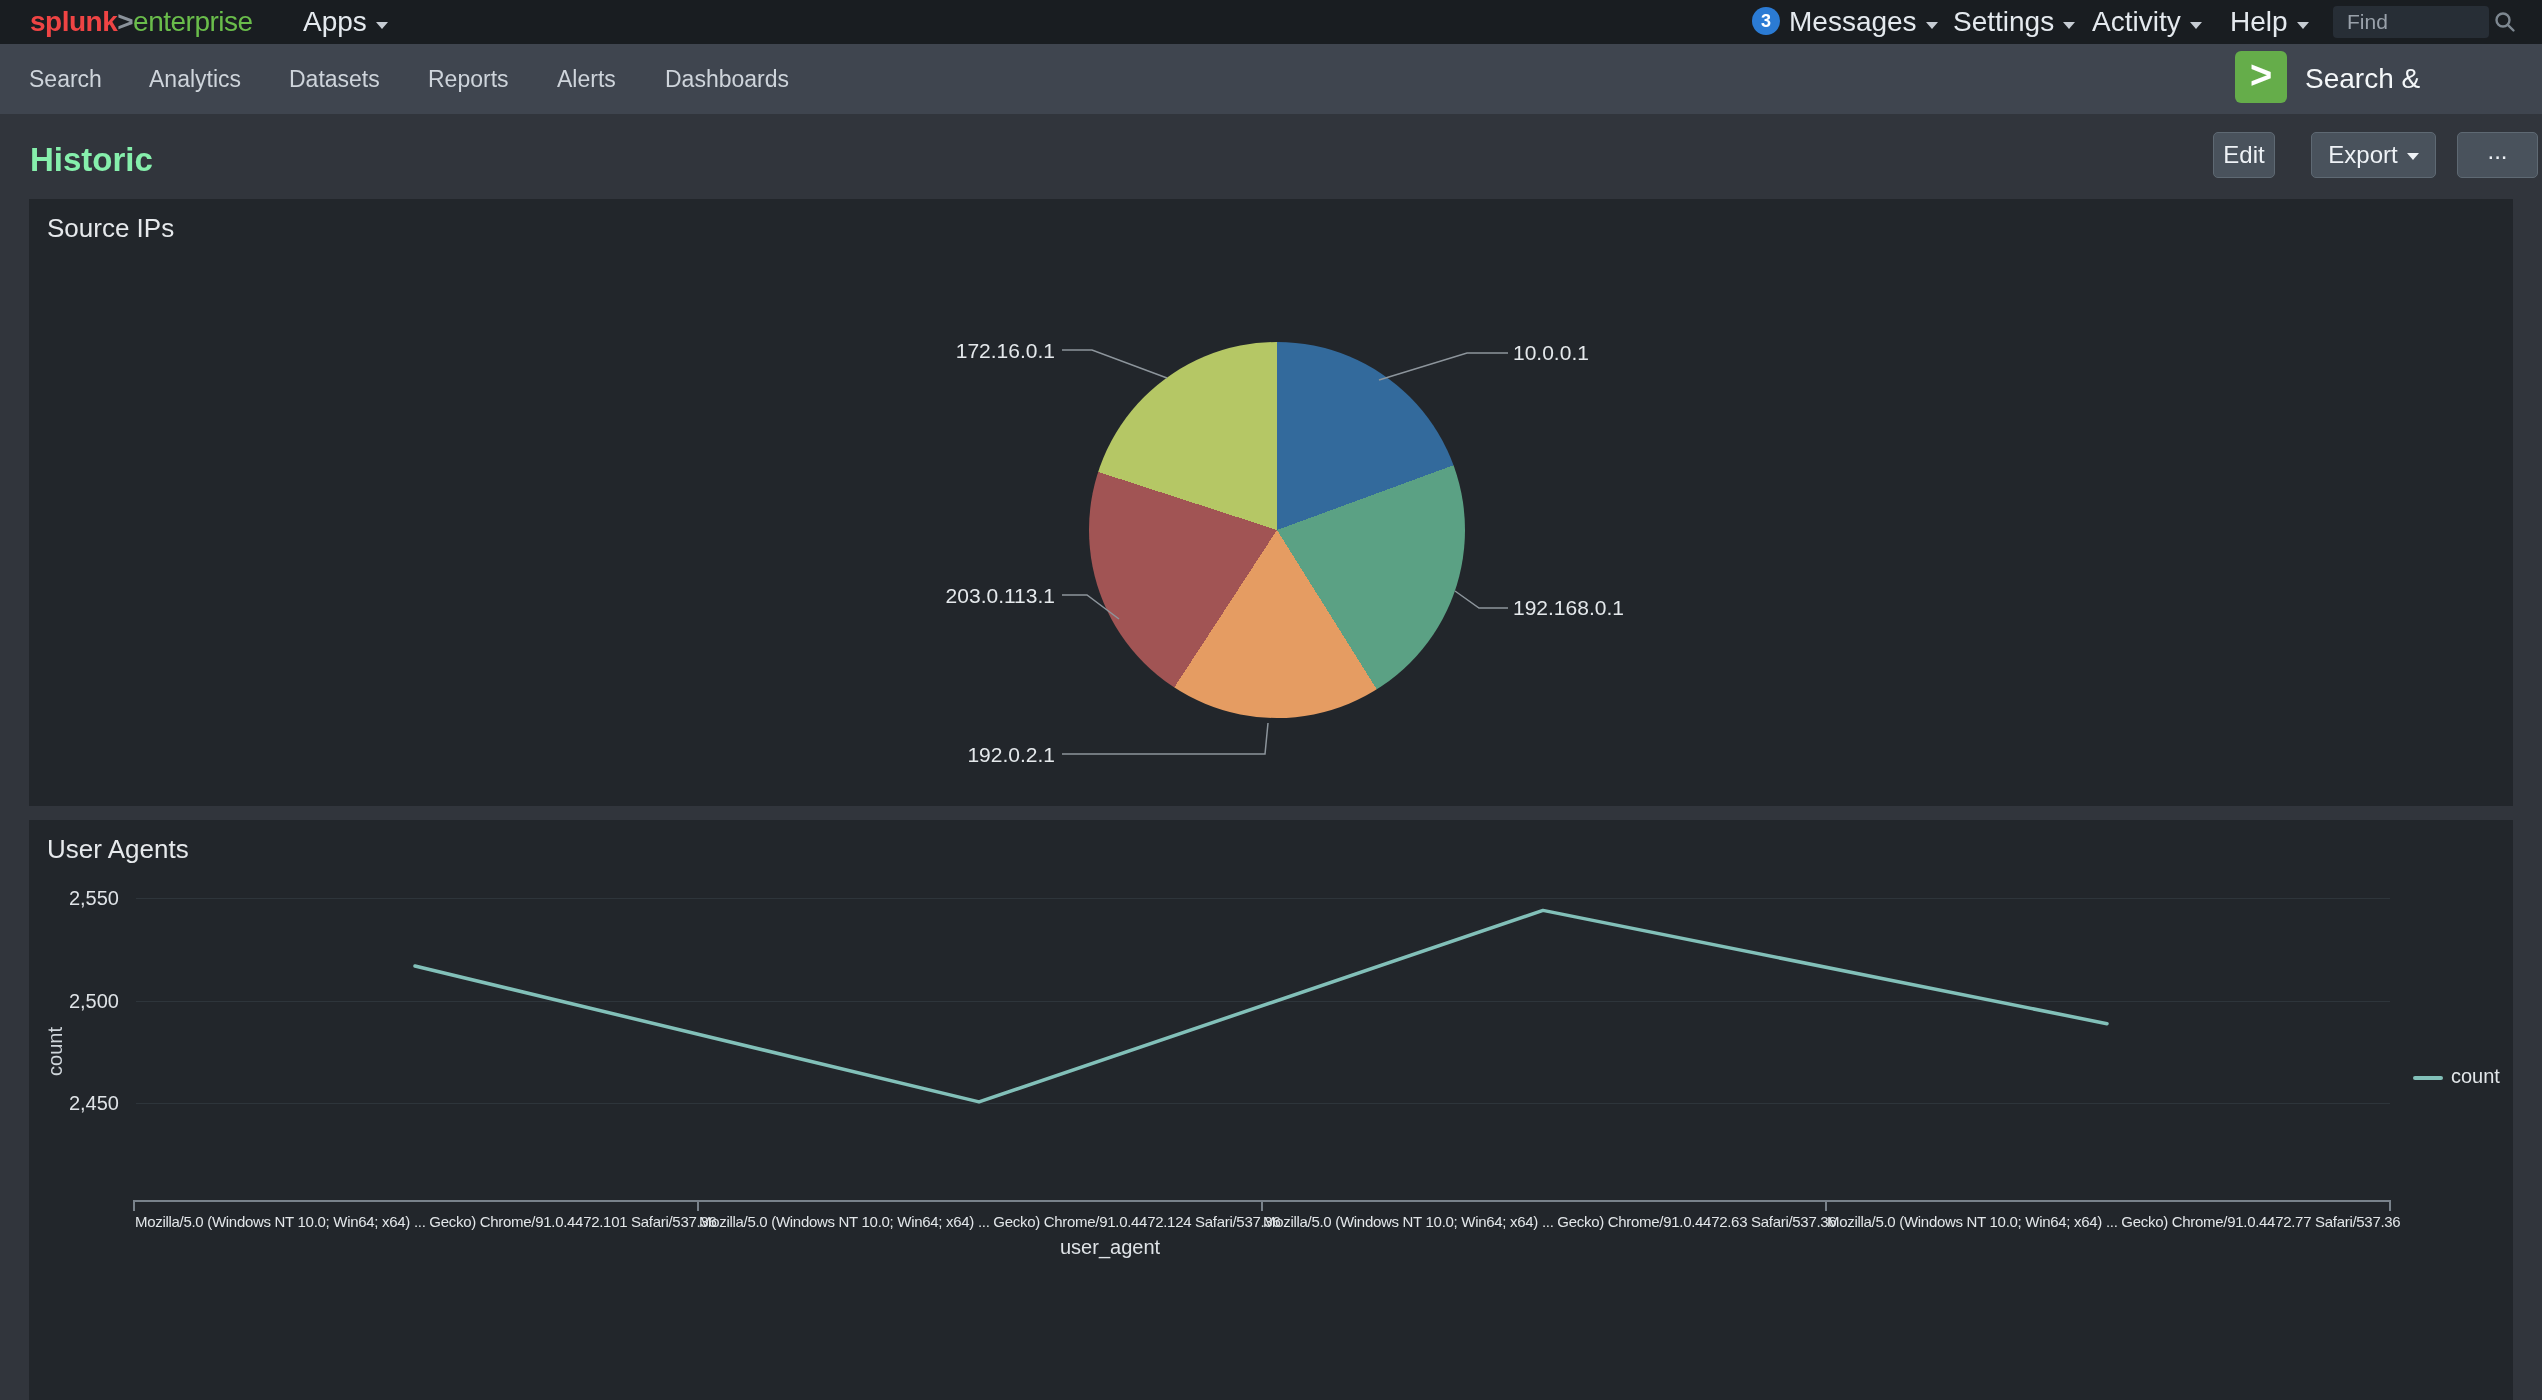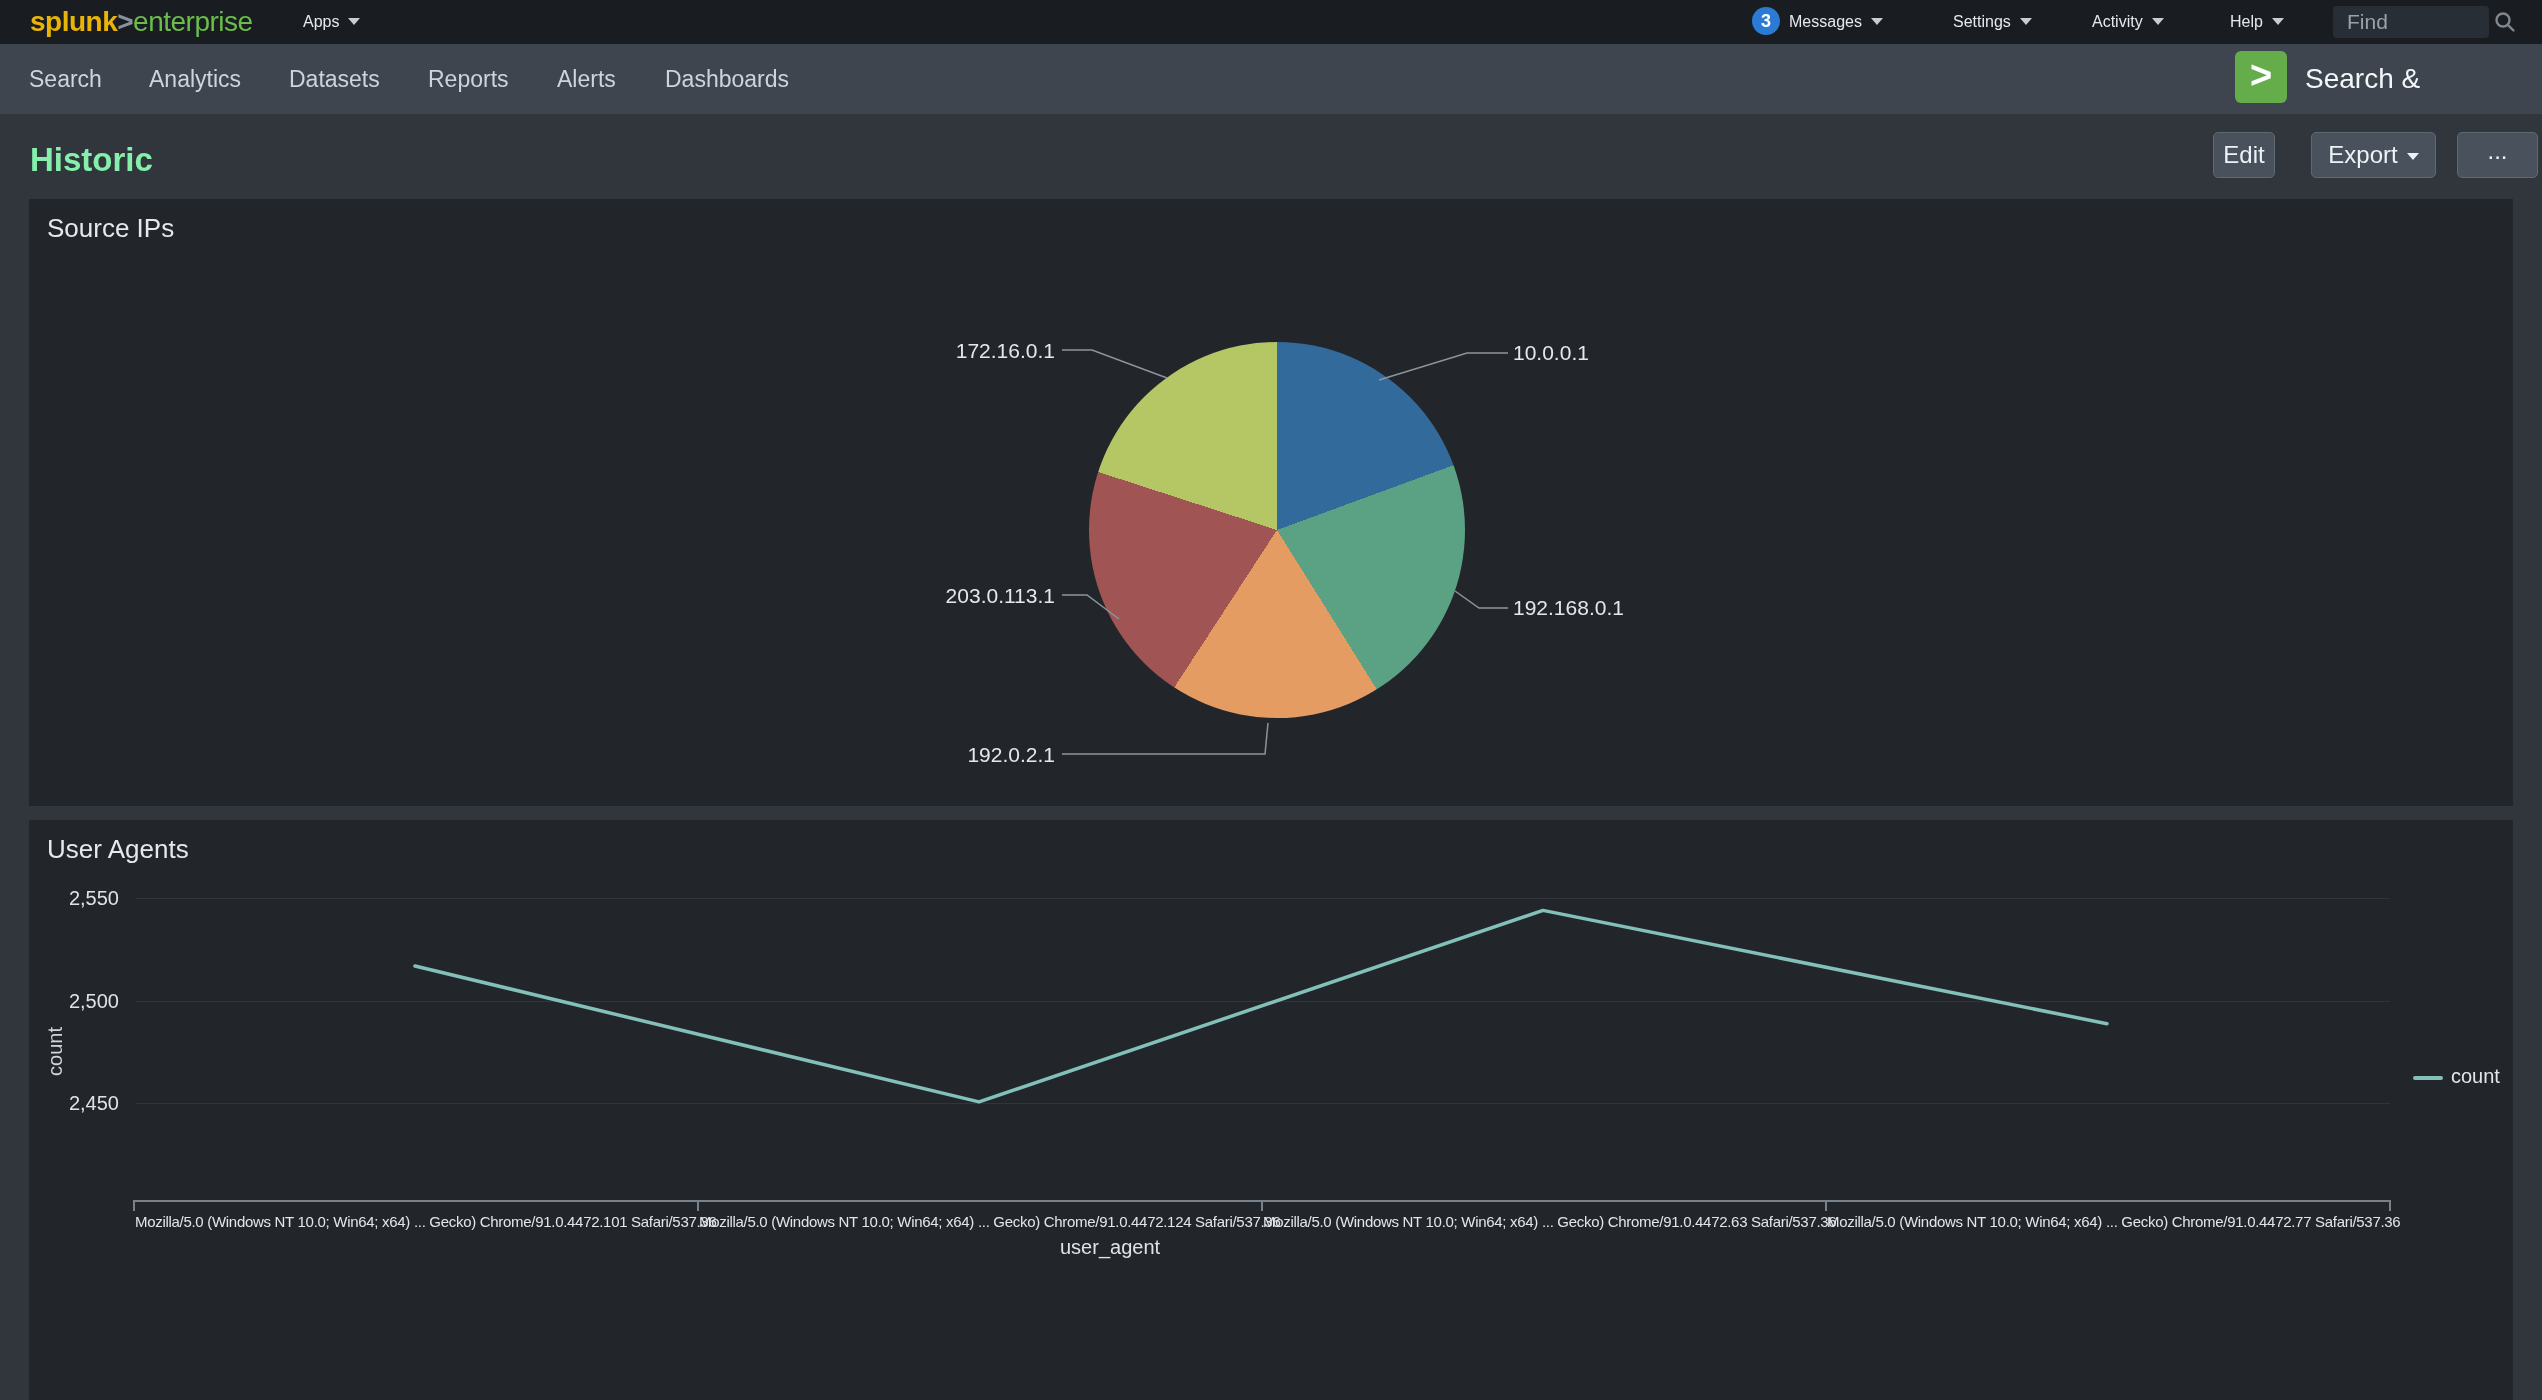--- a/index.html
+++ b/index.html
@@ -5,24 +5,24 @@
   * { margin:0; padding:0; box-sizing:border-box; }
   body { background:#23272c; }
   #page {
     position:relative; width:2542px; height:1400px; overflow:hidden;
     background:#31353c; font-family:"Liberation Sans", sans-serif;
     -webkit-font-smoothing:antialiased;
   }
   
   .topbar { position:absolute; left:0; top:0; width:100%; height:44px; background:#191d21; }
   .logo { position:absolute; left:30px; top:0; height:44px; line-height:44px; font-size:28px; font-weight:bold; letter-spacing:-0.5px; }
-  .logo .brand { color:#eab308; }
+  .logo .brand { color:#ef4444; }
   .logo .gt { color:#8a929a; font-weight:bold; }
   .logo .product { color:#6abd4b; font-weight:normal; }
-  .topnav-item { position:absolute; top:0; height:44px; line-height:44px; color:#e4e9ee; font-size:16px; cursor:pointer; }
+  .topnav-item { position:absolute; top:0; height:44px; line-height:44px; color:#e4e9ee; font-size:28px; cursor:pointer; }
   .caret { display:inline-block; width:0; height:0; border-left:6px solid transparent; border-right:6px solid transparent; border-top:7px solid #c6ccd3; margin-left:9px; vertical-align:2px; }
   .badge { position:absolute; left:1752px; top:7px; width:28px; height:28px; border-radius:50%; background:#2b7bd4; color:#fff; font-size:18px; font-weight:bold; text-align:center; line-height:28px; }
   .find-box { position:absolute; left:2333px; top:6px; width:156px; height:32px; background:#272e36; border:none; border-radius:4px; color:#e4e9ee; font-size:21px; padding:0 40px 0 14px; outline:none; font-family:"Liberation Sans", sans-serif; }
   .find-box::placeholder { color:#99a1aa; opacity:1; }
   .find-icon { position:absolute; left:2494px; top:11px; width:22px; height:22px; }
   
   .appbar { position:absolute; left:0; top:44px; width:100%; height:70px; background:#3f454f; }
   .appnav-item { position:absolute; top:44px; height:70px; line-height:70px; color:#ced4db; font-size:23px; cursor:pointer; }
   .app-icon { position:absolute; left:2235px; top:51px; width:52px; height:52px; background:#65ad4a; border-radius:6px; color:#fff; font-size:38px; font-weight:bold; text-align:center; line-height:48px; }
   .app-name { position:absolute; left:2305px; top:44px; height:70px; line-height:70px; color:#f4f7f9; font-size:28px; }

